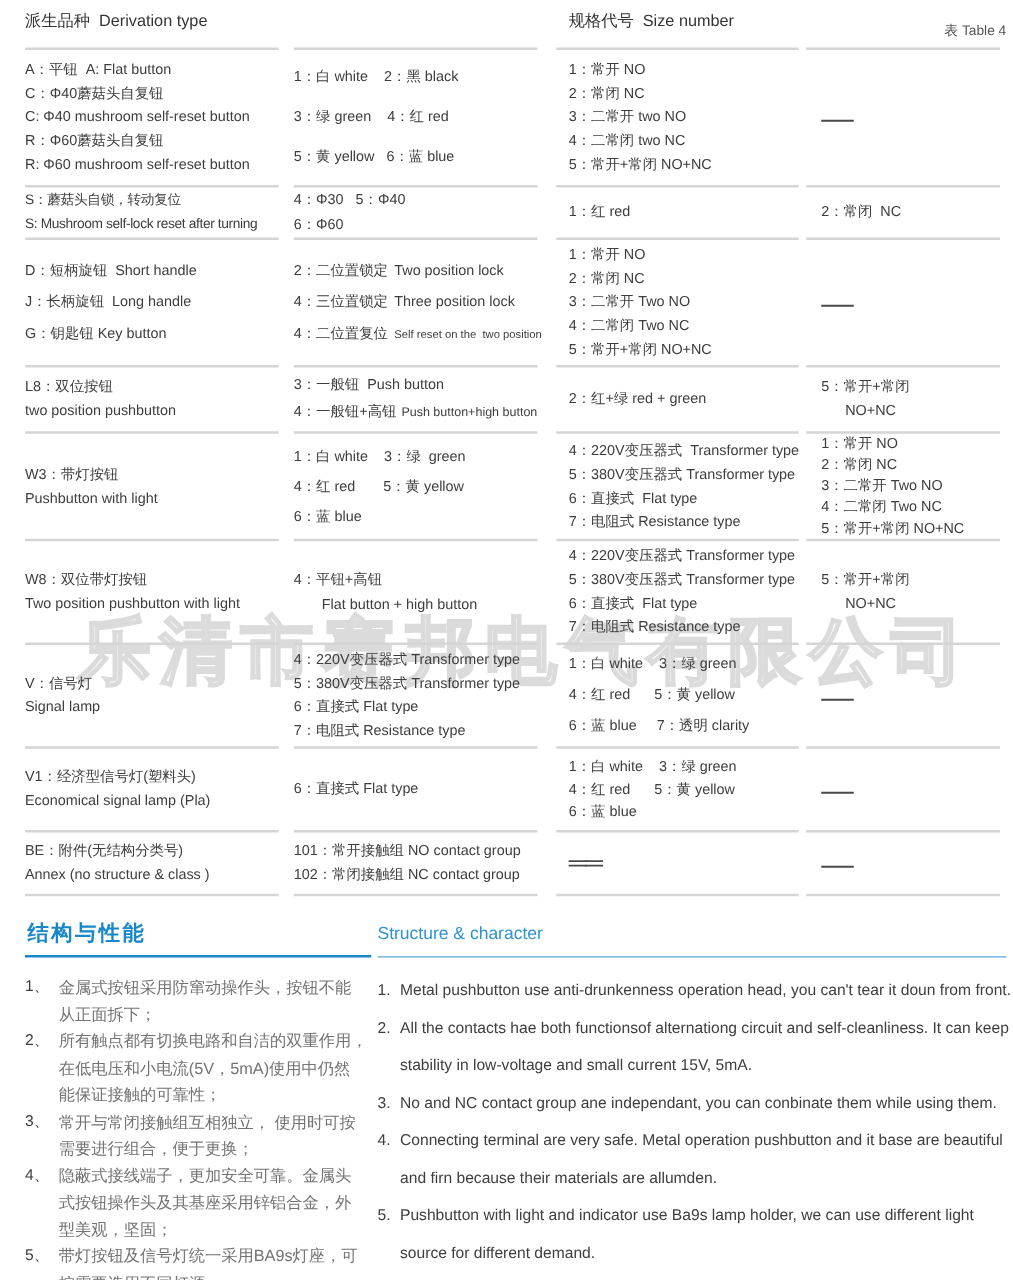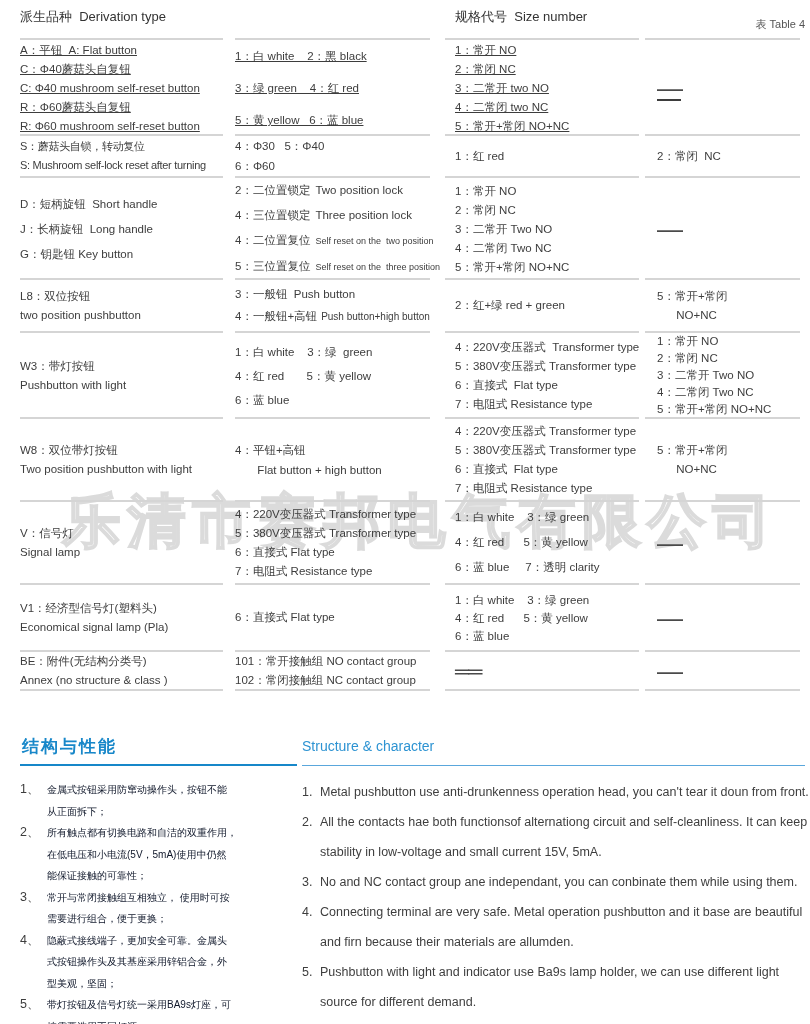--- a/index.html
+++ b/index.html
@@ -18,23 +18,23 @@
   .table-no { position:absolute; right:0; top:17px; font-size:11px; color:#555; white-space:pre; }
 
   
   .spec-table { position:absolute; top:38px; left:20px; width:780px; z-index:1; }
   .row { display:grid; grid-template-columns:203px 12px 195px 15px 194px 6px 155px; }
   .cell { border-top:2px solid #d5d5d5; display:flex; align-items:center; }
   .c1 { grid-column:1; }
   .c2 { grid-column:3; }
   .c3 { grid-column:5; padding-left:10px; }
   .c4 { grid-column:7; padding-left:12px; }
-  .r-acr { height:96px;text-decoration:underline; } .r-s { height:42px; } .r-djg { height:102px; }
+  .r-acr { height:110px; } .r-s { height:42px; } .r-djg { height:102px; }
   .r-l8 { height:53px; }  .r-w3 { height:86px; } .r-w8 { height:83px; }
-  .r-v { height:83px; }   .r-v1 { height:67px; } .r-be { height:39px; }
+  .r-v { height:83px; }   .r-v1 { height:67px; } .r-be { height:51px; }
   .r-end { height:0; }
   .txt { white-space:pre; font-size:11.5px; line-height:19px; color:#3d3d3d; }
   .lh17 { line-height:17px; } .lh18 { line-height:18px; } .lh20 { line-height:20px; }
   .lh24 { line-height:24px; } .lh25 { line-height:25px; } .lh32 { line-height:32px; }
   .tight { font-size:11px; letter-spacing:-0.3px; }
   .sub-lines .ln { line-height:25px; white-space:pre; font-size:11.5px; }
   .sub-lines .en { margin-left:5px; }
   .sub-lines .en.sm { font-size:9px;margin-top:38px; }
   .sub-lines2 .ln { line-height:22px; white-space:pre; font-size:11.5px; }
   .sub-lines2 .en.sm { font-size:10px; margin-left:4px; }
@@ -53,21 +53,21 @@
   
   .cn-heading { position:absolute; left:22px; top:735px; font-size:17px; font-weight:bold;
                 color:#1787c9; letter-spacing:2px; z-index:2; }
   .cn-rule { position:absolute; left:20px; top:764px; width:277px; height:2px; background:#1787c9; }
   .en-heading { position:absolute; left:302px; top:738px; font-size:14px; color:#2d93d2; z-index:2; }
   .en-rule { position:absolute; left:302px; top:765px; width:503px; height:1px; background:#5aa7dc; }
 
   .cn-list { position:absolute; left:20px; top:779px; width:290px; z-index:2; }
   .cn-item { display:flex; }
   .cn-item .num { flex:none; width:27px; font-size:12.5px; line-height:21.5px; color:#3d3d3d; }
-  .cn-item .body { white-space:pre; font-size:10px; line-height:21.5px; color:#0f172a; }
+  .cn-item .body { white-space:pre; font-size:13px; line-height:21.5px; color:#737373; }
 
   .en-list { position:absolute; left:302px; top:777px; width:508px; z-index:2; }
   .en-item { display:flex; }
   .en-item .num { flex:none; width:18px; font-size:12.5px; line-height:30px; color:#3e3e3e; }
   .en-item .body { white-space:pre; font-size:12.5px; line-height:30px; color:#3e3e3e; }
 </style>
 </head>
 <body>
 
 <div class="page">
@@ -128,21 +128,20 @@
       <div class="cell c1">
           <div class="txt lh25">D：短柄旋钮  Short handle
 J：长柄旋钮  Long handle
 G：钥匙钮 Key button</div>
         </div>
       <div class="cell c2 sub-lines">
         <div>
           <div class="ln"><span>2：二位置锁定</span><span class="en">Two position lock</span></div>
           <div class="ln"><span>4：三位置锁定</span><span class="en">Three position lock</span></div>
           <div class="ln"><span>4：二位置复位</span><span class="en sm">Self reset on the  two position</span></div>
-          <div class="ln"><span>5：三位置复位</span><span class="en sm">Self reset on the  three position</span></div>
         </div>
       </div>
       <div class="cell c3">
           <div class="txt">1：常开 NO
 2：常闭 NC
 3：二常开 Two NO
 4：二常闭 Two NC
 5：常开+常闭 NO+NC</div>
         </div>
       <div class="cell c4">

